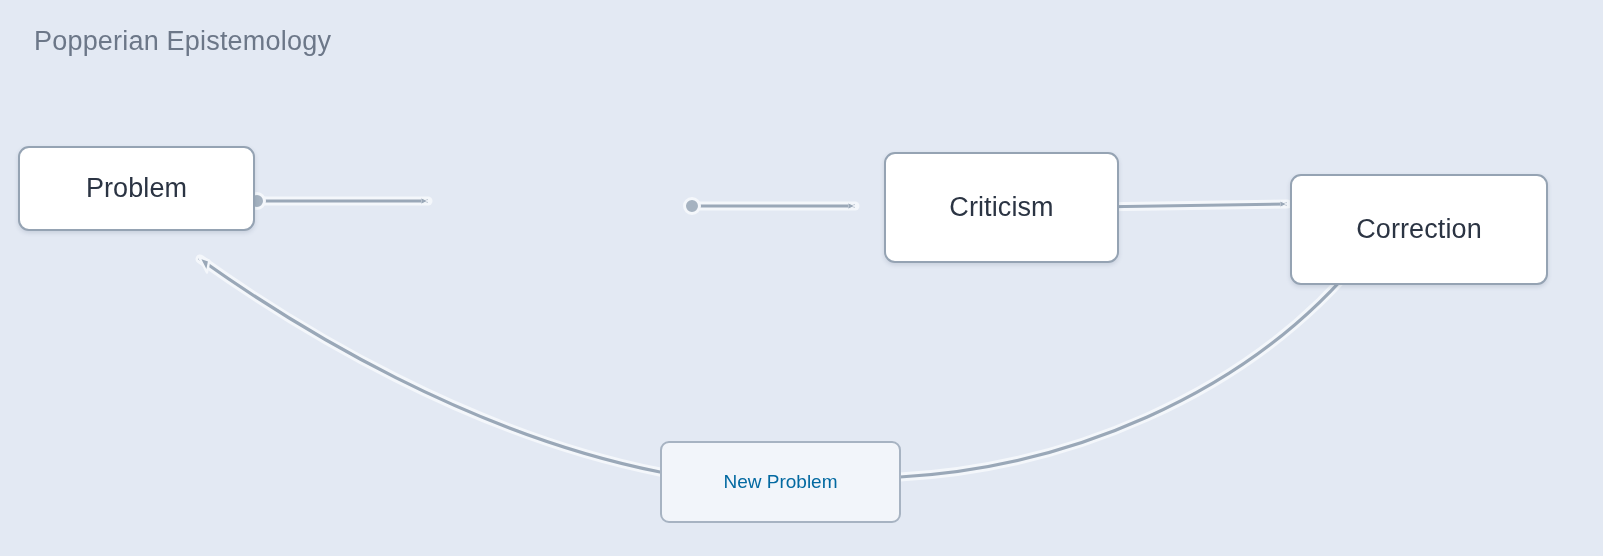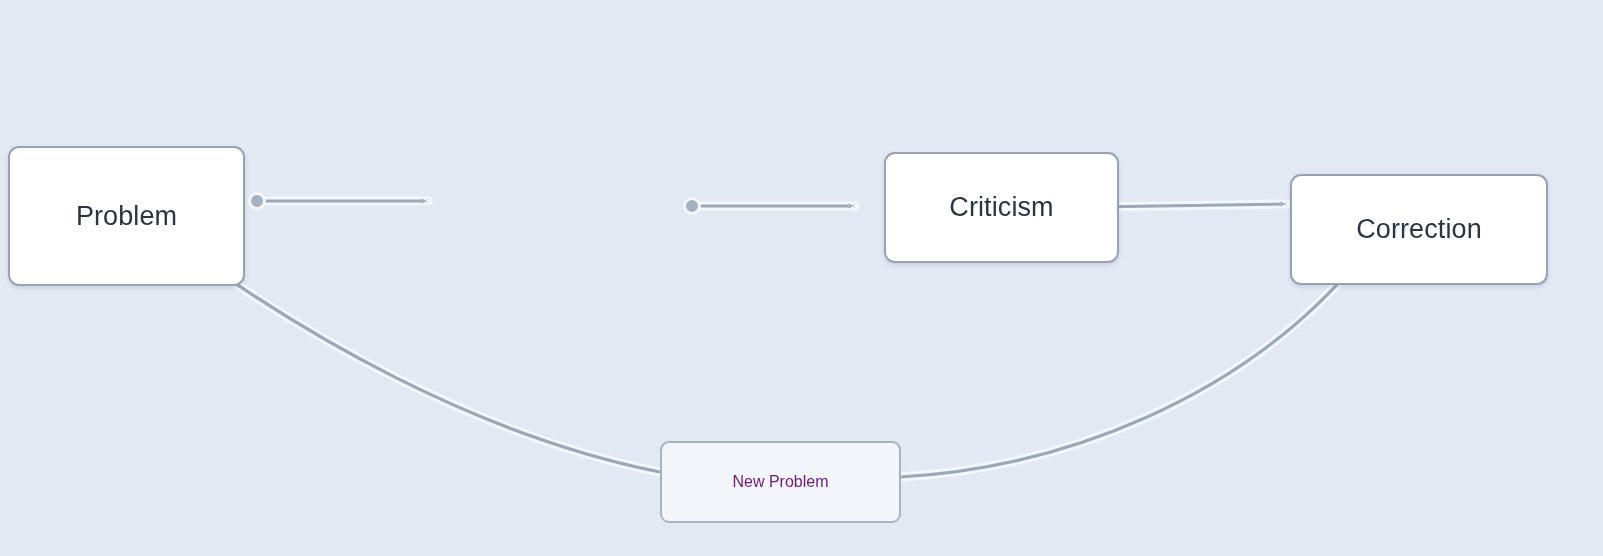--- a/index.html
+++ b/index.html
@@ -56,21 +56,21 @@
     z-index: 3;
   }
   .node-label {
     font-size: 27px;
     font-weight: 400;
     color: #2b3443;
     letter-spacing: 0.1px;
     white-space: nowrap;
   }
 
-  #node-problem    { left: 8px;   top: 146px; width: 237px; height: 140px; text-align: right; }
+  #node-problem    { left: 18px;   top: 146px; width: 237px; height: 85px; text-align: right; }
   #node-conjecture { left: 431px;  top: 152px; width: 262px; height: 110px; }
   #node-criticism  { left: 858px;  top: 152px; width: 235px; height: 111px; margin-left: 26px; }
   #node-correction { left: 1290px; top: 146px; width: 258px; height: 111px; margin-top: 28px; }
 
   
   #edge-label-new-problem {
     position: absolute;
     box-sizing: border-box;
     left: 660px;
     top: 441px;
@@ -78,32 +78,33 @@
     height: 82px;
     background: #f2f5fa;
     border: 2px solid #a7b3c2;
     border-radius: 9px;
     display: flex;
     align-items: center;
     justify-content: center;
     z-index: 3;
   }
   #edge-label-new-problem .edge-label-text {
-    font-size: 16px;
+    font-size: 19px;
     font-weight: 400;
-    color: #701a75;
+    color: #0369a1;
     white-space: nowrap;
     text-align: right;
   }
 </style>
 </head>
 <body>
 
 <div id="canvas">
 
+  <div id="diagram-title">Popperian Epistemology</div>
 
   <svg id="edge-layer" viewBox="0 0 1603 556" width="1603" height="556" xmlns="http://www.w3.org/2000/svg">
 
     <defs>
       <marker id="arrow-right" markerWidth="10" markerHeight="10" refX="7.2" refY="4" orient="auto" markerUnits="userSpaceOnUse">
         <path d="M0,0.6 L0,7.4 L7.4,4 Z" fill="#9aa8b8" stroke="#f4f7fb" stroke-width="1.1" stroke-linejoin="round"></path>
       </marker>
       <marker id="arrow-curve" markerWidth="22" markerHeight="22" refX="15" refY="8.5" orient="auto" markerUnits="userSpaceOnUse">
         <path d="M1.5,1.5 L17,9.5 L6.5,12.5 Z" fill="#9aa8b8" stroke="#f4f7fb" stroke-width="2.4" stroke-linejoin="round"></path>
       </marker>

